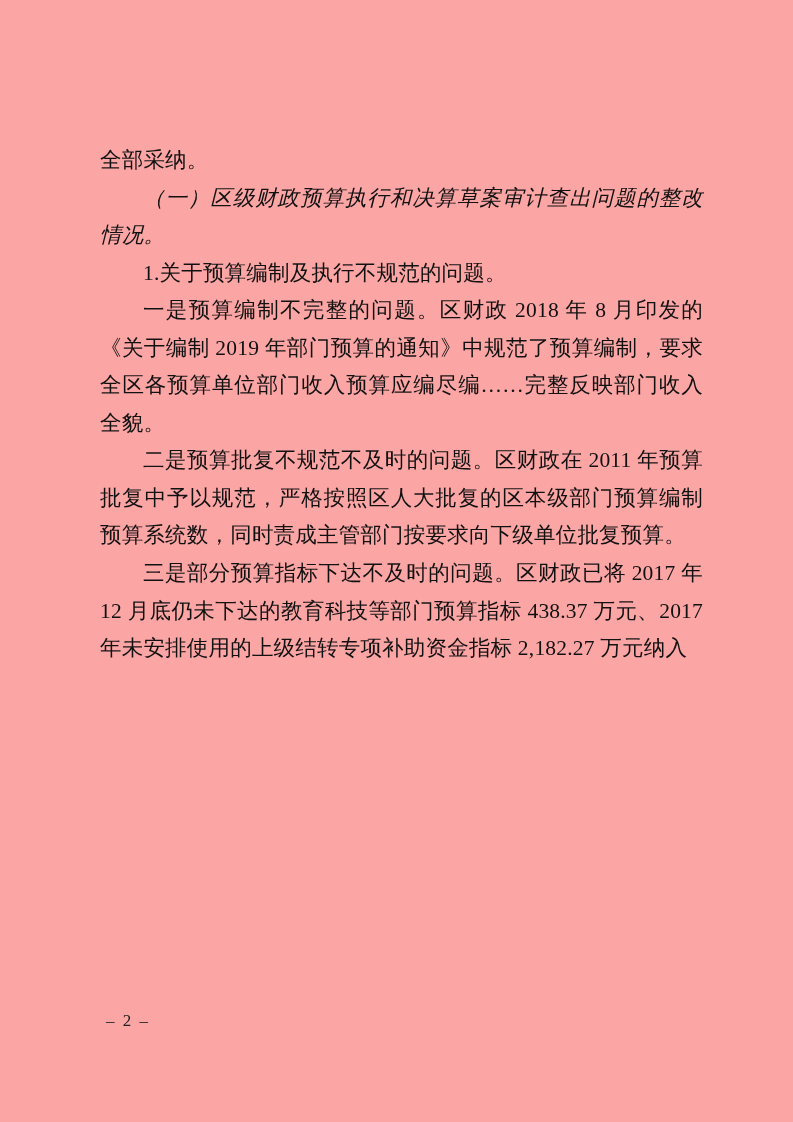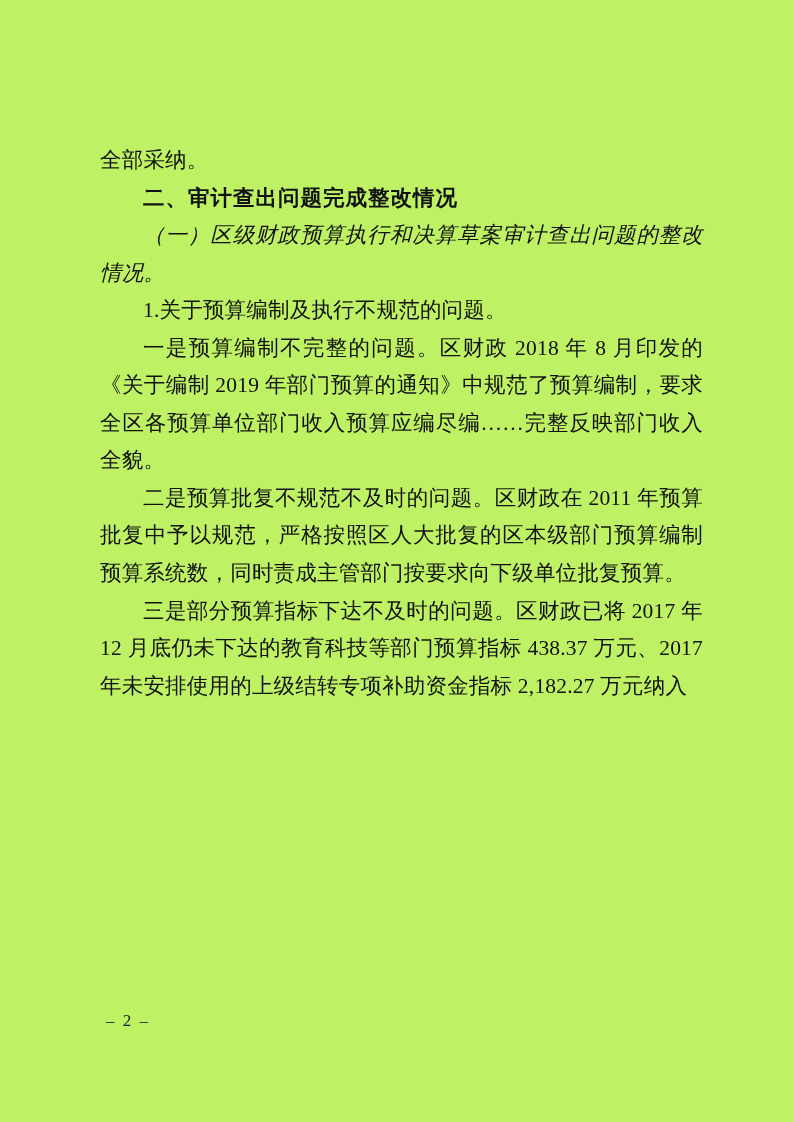--- a/index.html
+++ b/index.html
@@ -4,21 +4,21 @@
 <style>
   html, body {
     margin: 0;
     padding: 0;
     background: #ffffff;
   }
   .page {
     position: relative;
     width: 793px;
     height: 1122px;
-    background: #bef264;
+    background: #fca5a5;
     overflow: hidden;
     color: #111111;
     font-family: "Liberation Serif", "DejaVu Serif", serif;
     text-decoration: underline;
   }
   .doc-body {
     position: absolute;
     left: 100px;
     top: 142px;
     width: 603px;
@@ -51,21 +51,20 @@
     letter-spacing: 2px;
     color: #222222;
   }
 </style>
 </head>
 <body>
 
 <div class="page">
   <main class="doc-body">
       <p class="para body no-indent">全部采纳。</p>
-      <p class="para heading">二、审计查出问题完成整改情况</p>
       <p class="para kaiti">（一）区级财政预算执行和决算草案审计查出问题的整改情况。</p>
       <p class="para body">1.关于预算编制及执行不规范的问题。</p>
       <p class="para body">一是预算编制不完整的问题。区财政 2018 年 8 月印发的《关于编制 2019 年部门预算的通知》中规范了预算编制，要求全区各预算单位部门收入预算应编尽编……完整反映部门收入全貌。</p>
       <p class="para body">二是预算批复不规范不及时的问题。区财政在 2011 年预算批复中予以规范，严格按照区人大批复的区本级部门预算编制预算系统数，同时责成主管部门按要求向下级单位批复预算。</p>
       <p class="para body">三是部分预算指标下达不及时的问题。区财政已将 2017 年 12 月底仍未下达的教育科技等部门预算指标 438.37 万元、2017 年未安排使用的上级结转专项补助资金指标 2,182.27 万元纳入</p>
     </main>
   <div class="page-footer">– 2 –</div>
 </div>
 
 </body></html>

